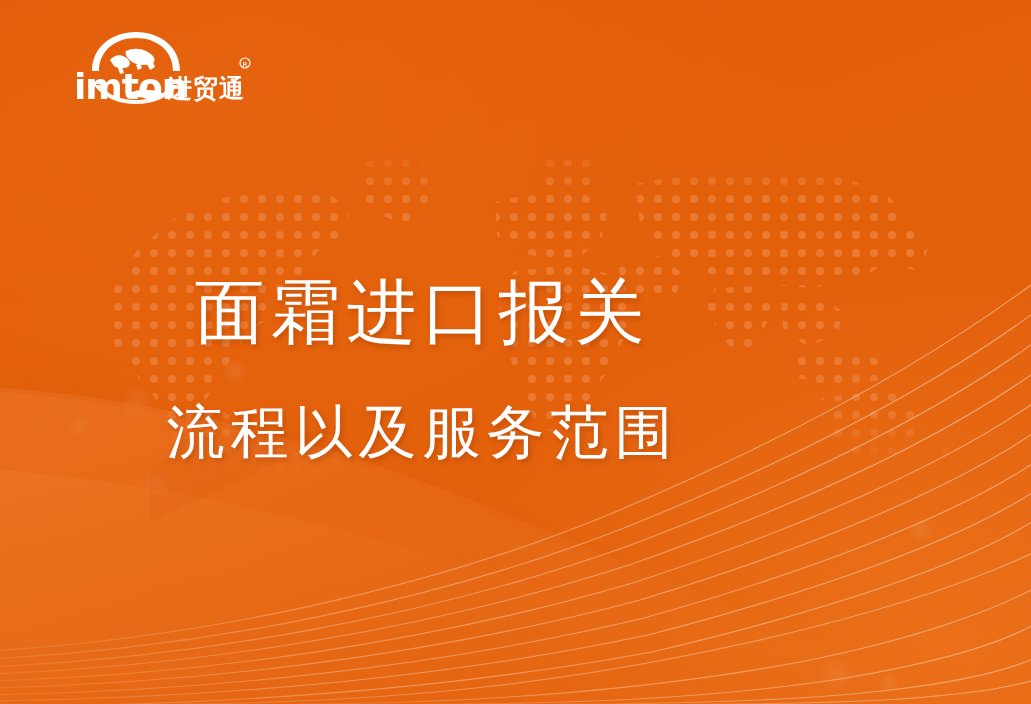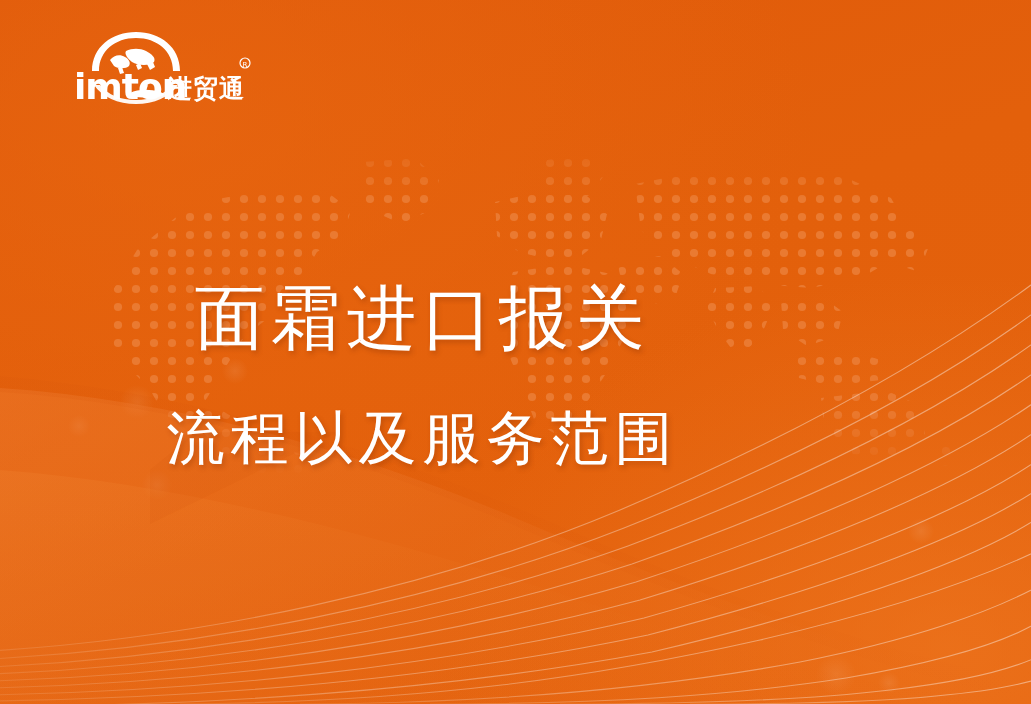--- a/index.html
+++ b/index.html
@@ -77,21 +77,21 @@
     width: 180px;
     height: 78px;
     margin-left: 34px;
   }
   #logo svg { display: block; }
 
   
   #title-block {
     position: absolute;
     left: 0;
-    top: 258px;
+    top: 252px;
     width: 845px;
     text-align: center;
   }
   .title-line {
     color: #ffffff;
     font-family: "DejaVu Serif", "Liberation Serif", serif;
     font-weight: 400;
     font-size: 70px;
     line-height: 120px;
     letter-spacing: 6px;

